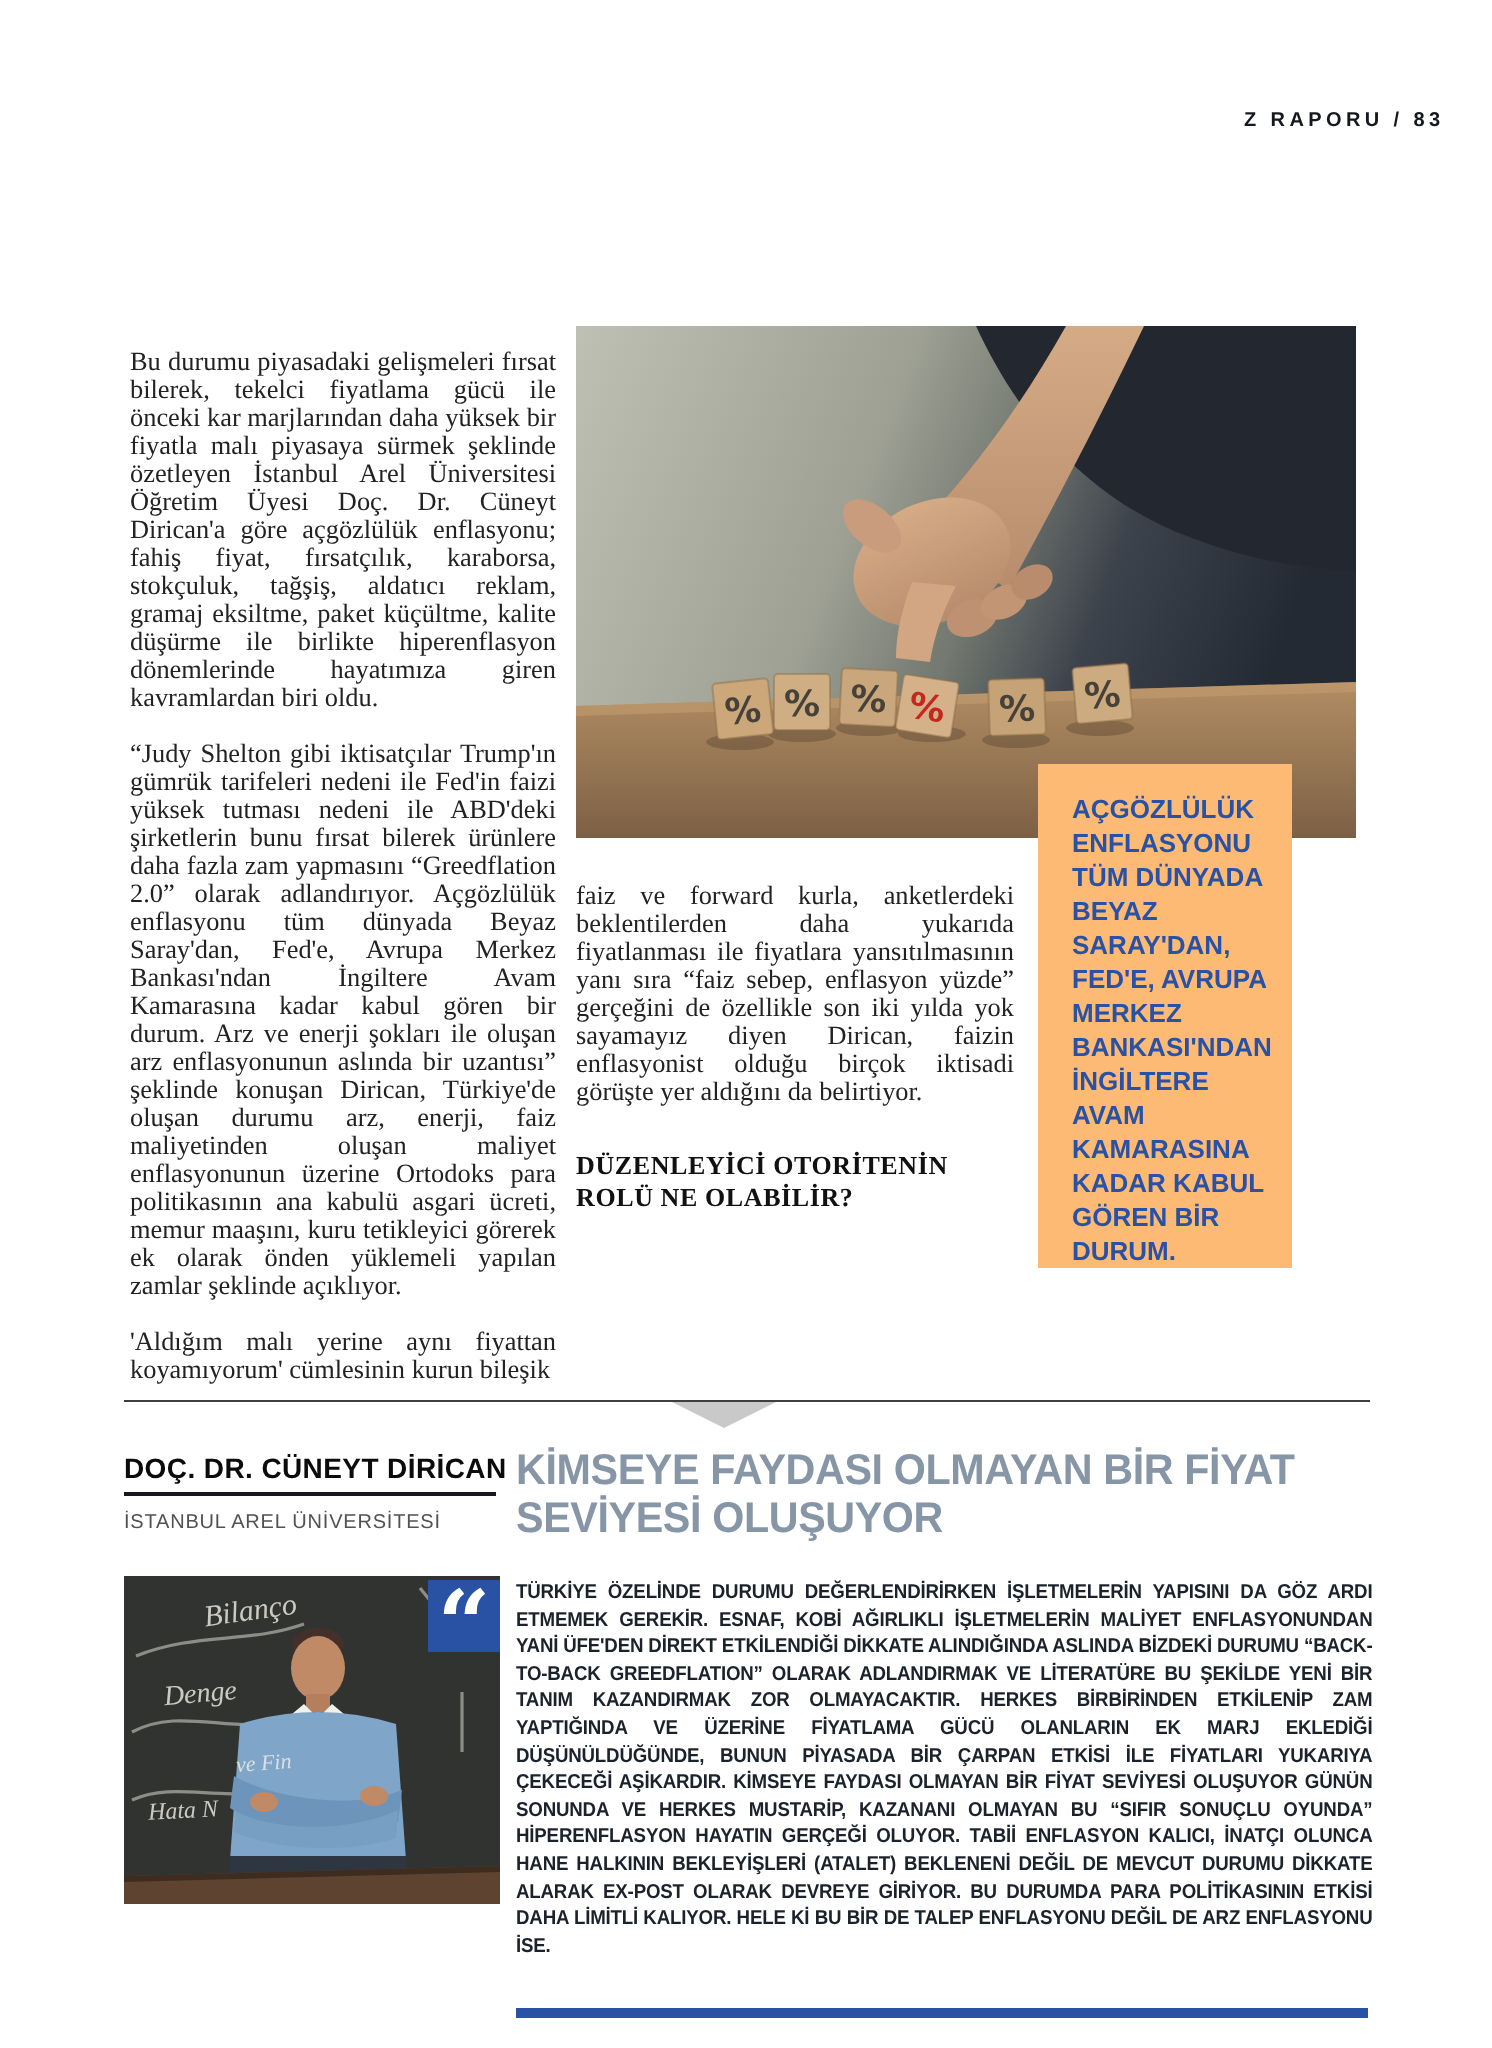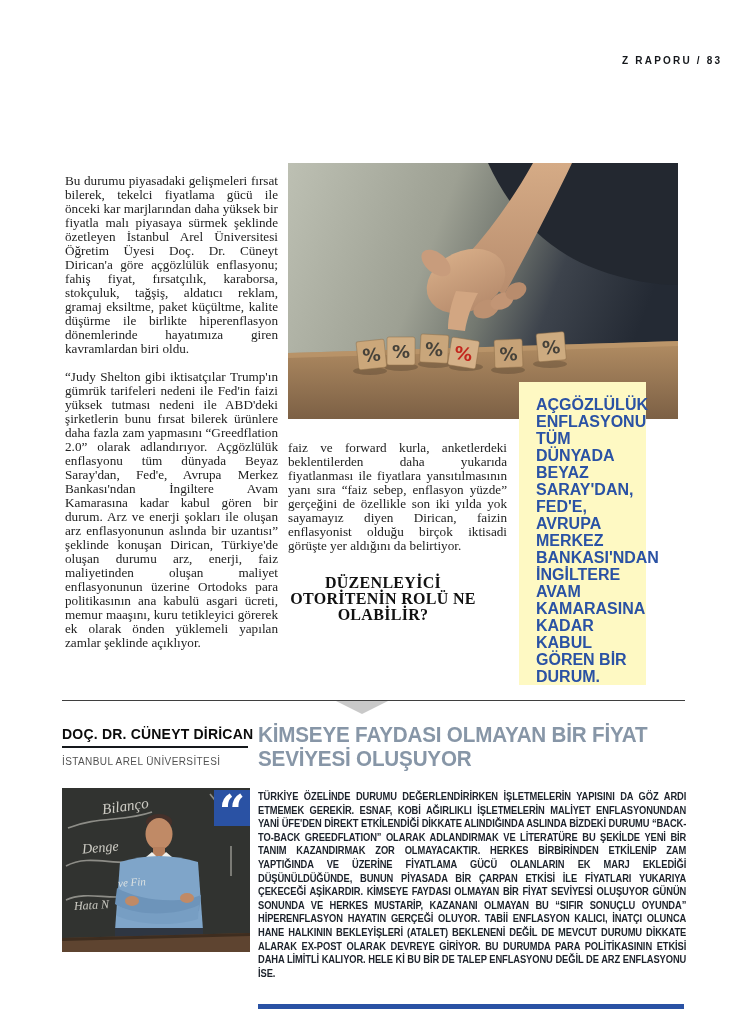--- a/index.html
+++ b/index.html
@@ -12,32 +12,32 @@
     position:absolute;left:622px;top:55px;
     font-family:"Liberation Sans",sans-serif;font-weight:bold;
     font-size:10px;letter-spacing:2.2px;color:#15181c;white-space:nowrap;
   }
   
   .col{color:#222;font-size:13.2px;line-height:14px;text-align:justify;}
   .col p{margin:0 0 14px 0;}
   .col-left{position:absolute;left:65px;top:174px;width:213px;}
   .col-mid{position:absolute;left:288px;top:441px;width:219px;}
   .col-mid h3{
-    font-size:16px;line-height:16px;font-weight:bold;color:#111;
-    letter-spacing:.3px;margin:22px 0 13px 0;width:190px;text-align:center;
+    font-size:13px;line-height:16px;font-weight:bold;color:#111;
+    letter-spacing:.3px;margin:22px 0 13px 0;width:190px;text-align:left;
   }
   
   .photo-top{position:absolute;left:288px;top:163px;width:390px;height:256px;overflow:hidden;z-index:1;}
   .photo-top svg{display:block;}
   
   .pullquote{
     position:absolute;left:519px;top:382px;width:127px;min-height:250px;
-    background:#fef9c3;box-sizing:border-box;padding:14px 4px 0 17px;z-index:2;
-    font-family:"Liberation Sans",sans-serif;font-weight:bold;
-    font-size:16px;line-height:17px;color:#2a52a4;letter-spacing:0;
+    background:#fdba74;box-sizing:border-box;padding:14px 4px 0 17px;z-index:2;
+    font-family:"Liberation Sans",sans-serif;font-weight:bold;
+    font-size:13px;line-height:17px;color:#2a52a4;letter-spacing:0;
   }
   
   .continue-rule{position:absolute;left:62px;top:700px;width:623px;height:0;border-top:1px solid #3f3f3f;}
   .continue-tri{
     position:absolute;left:336px;top:701px;width:0;height:0;
     border-left:26px solid transparent;border-right:26px solid transparent;
     border-top:13px solid #c9c9c9;
   }
   
   .author-name{
@@ -155,20 +155,21 @@
         </g>
       </g>
     </svg>
   </div>
 
   <div class="pullquote">AÇGÖZLÜLÜK ENFLASYONU TÜM DÜNYADA BEYAZ SARAY'DAN, FED'E, AVRUPA MERKEZ BANKASI'NDAN İNGİLTERE AVAM KAMARASINA KADAR KABUL GÖREN BİR DURUM.</div>
 
   <div class="col col-left">
     <p>Bu durumu piyasadaki gelişmeleri fırsat bilerek, tekelci fiyatlama gücü ile önceki kar marjlarından daha yüksek bir fiyatla malı piyasaya sürmek şeklinde özetleyen İstanbul Arel Üniversitesi Öğretim Üyesi Doç. Dr. Cüneyt Dirican'a göre açgözlülük enflasyonu; fahiş fiyat, fırsatçılık, karaborsa, stokçuluk, tağşiş, aldatıcı reklam, gramaj eksiltme, paket küçültme, kalite düşürme ile birlikte hiperenflasyon dönemlerinde hayatımıza giren kavramlardan biri oldu.</p>
     <p>“Judy Shelton gibi iktisatçılar Trump'ın gümrük tarifeleri nedeni ile Fed'in faizi yüksek tutması nedeni ile ABD'deki şirketlerin bunu fırsat bilerek ürünlere daha fazla zam yapmasını “Greedflation 2.0” olarak adlandırıyor. Açgözlülük enflasyonu tüm dünyada Beyaz Saray'dan, Fed'e, Avrupa Merkez Bankası'ndan İngiltere Avam Kamarasına kadar kabul gören bir durum. Arz ve enerji şokları ile oluşan arz enflasyonunun aslında bir uzantısı” şeklinde konuşan Dirican, Türkiye'de oluşan durumu arz, enerji, faiz maliyetinden oluşan maliyet enflasyonunun üzerine Ortodoks para politikasının ana kabulü asgari ücreti, memur maaşını, kuru tetikleyici görerek ek olarak önden yüklemeli yapılan zamlar şeklinde açıklıyor.</p>
+    <p>'Aldığım malı yerine aynı fiyattan koyamıyorum' cümlesinin kurun bileşik</p>
   </div>
 
   <div class="col col-mid">
     <p>faiz ve forward kurla, anketlerdeki beklentilerden daha yukarıda fiyatlanması ile fiyatlara yansıtılmasının yanı sıra “faiz sebep, enflasyon yüzde” gerçeğini de özellikle son iki yılda yok sayamayız diyen Dirican, faizin enflasyonist olduğu birçok iktisadi görüşte yer aldığını da belirtiyor.</p>
     <h3>DÜZENLEYİCİ OTORİTENİN ROLÜ NE OLABİLİR?</h3>
   </div>
 
   <div class="continue-rule"></div>
   <div class="continue-tri"></div>
 

